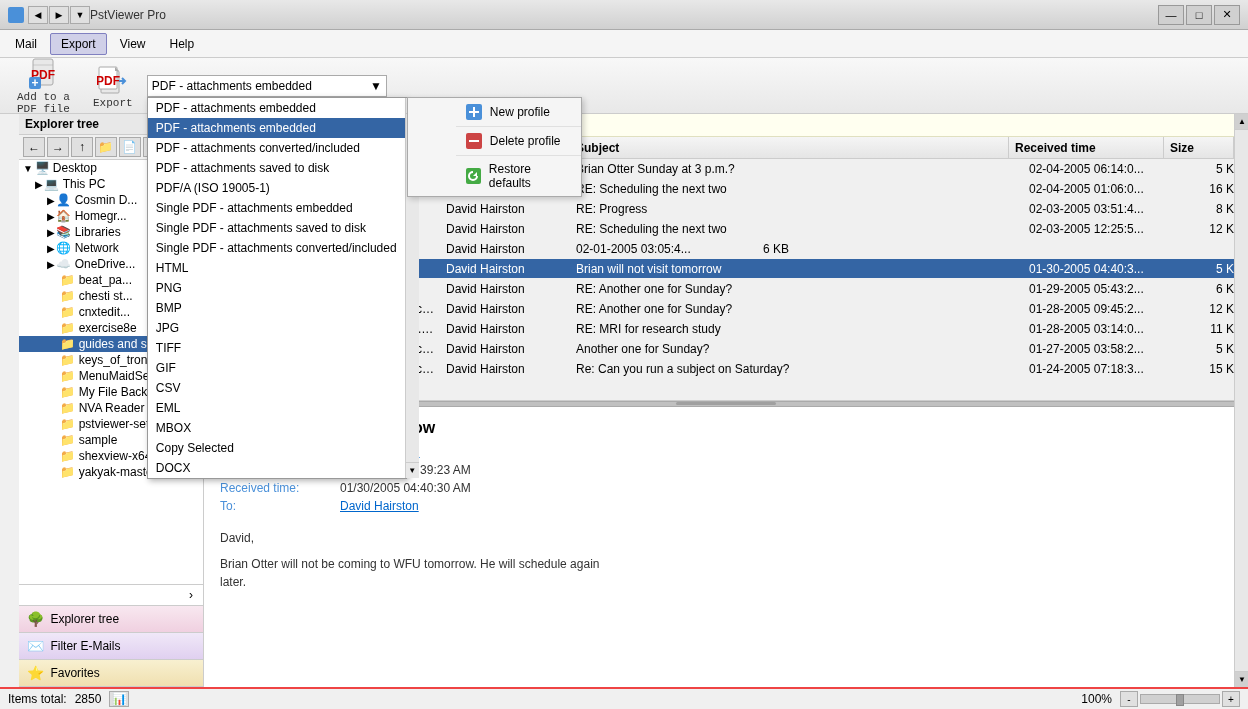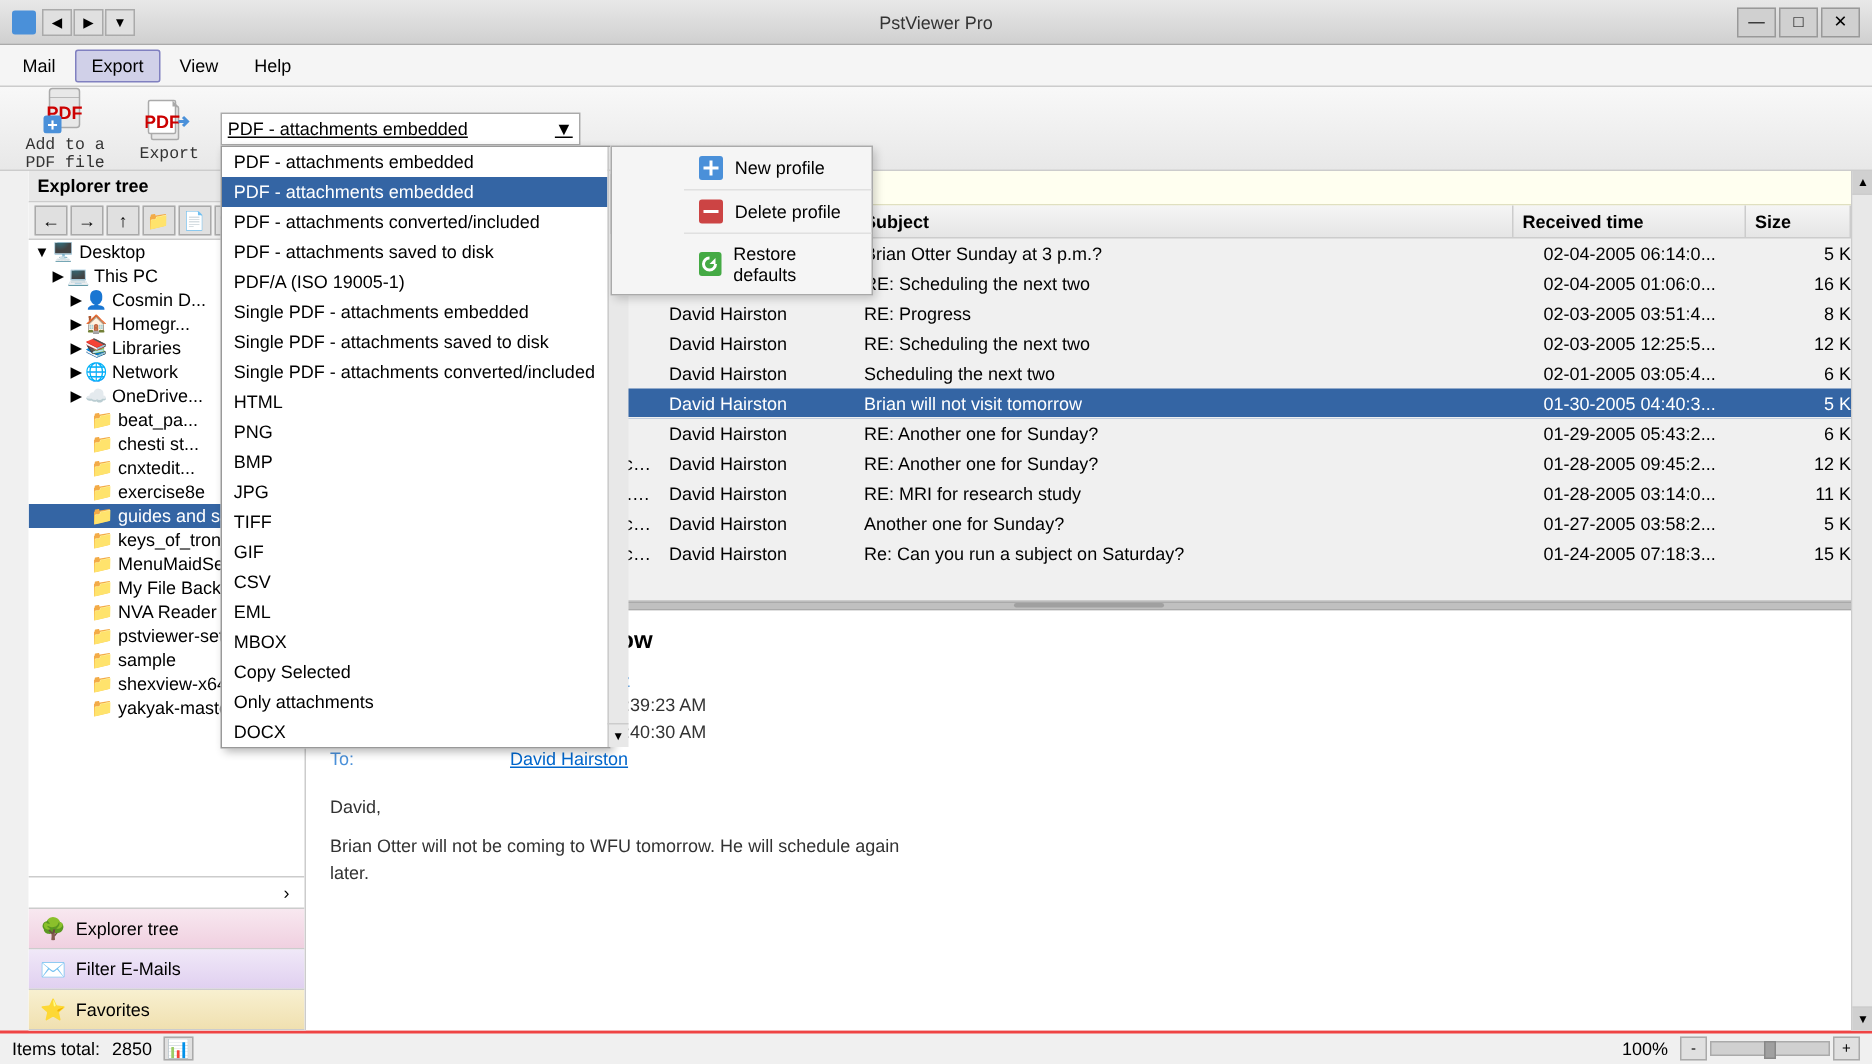--- a/index.html
+++ b/index.html
@@ -8,21 +8,21 @@
     
     .title-bar {
       height: 30px;
       background: linear-gradient(to bottom, #e8e8e8, #d0d0d0);
       display: flex;
       align-items: center;
       justify-content: space-between;
       padding: 0 8px;
       border-bottom: 1px solid #aaa;
     }
-    .title-bar-title { flex: 1; text-align: center; font-size: 12px; color: #333; }
+    .title-bar-title { flex: 1; text-align: left; font-size: 12px; color: #333; }
     .title-bar-controls { display: flex; gap: 2px; }
     .title-bar-btn { width: 26px; height: 20px; background: #d0d0d0; border: 1px solid #999; cursor: pointer; display: flex; align-items: center; justify-content: center; font-size: 11px; }
     .title-bar-left { display: flex; align-items: center; gap: 4px; }
     .app-icon { width: 16px; height: 16px; background: #4a90d9; border-radius: 2px; }
     .nav-btns { display: flex; gap: 1px; }
     .nav-btn { width: 20px; height: 18px; background: #e0e0e0; border: 1px solid #aaa; font-size: 9px; display: flex; align-items: center; justify-content: center; cursor: pointer; }
     
     
     .menu-bar {
       height: 28px;
@@ -305,21 +305,21 @@
         <rect x="4" y="8" width="18" height="22" rx="1" fill="#e8e8e8" stroke="#aaa" stroke-width="1"></rect>
         <rect x="2" y="4" width="18" height="22" rx="1" fill="white" stroke="#aaa" stroke-width="1"></rect>
         <path d="M18 4 L22 8 L18 8 Z" fill="#aaa"></path>
         <text x="11" y="22" text-anchor="middle" font-size="10" font-weight="bold" fill="#cc0000">PDF</text>
         <path d="M22 18 L28 18 M25 15 L28 18 L25 21" stroke="#4a90d9" stroke-width="2" fill="none"></path>
       </svg>
     </div>
     <div class="toolbar-label">Export</div>
   </div>
 
-  <div class="export-dropdown-container" style="position: relative; text-decoration: underline;">
+  <div class="export-dropdown-container" style="position: relative;">
     <div style="display: flex; flex-direction: column;">
 
       <div style="width: 240px; height: 22px; border: 1px solid #aaa; background: white; display: flex; align-items: center; justify-content: space-between; padding: 0 4px; cursor: pointer; font-size: 12px; position: relative; z-index: 200;">
         <span>PDF - attachments embedded</span>
         <span>▼</span>
       </div>
 
       <div style="position: absolute; top: 22px; left: 0; width: 260px; background: white; border: 1px solid #999; z-index: 200; box-shadow: 2px 2px 6px rgba(0,0,0,0.3);">
         <div style="display: flex;">
           <div style="flex: 1;">
@@ -334,21 +334,20 @@
             <div class="dropdown-item">HTML</div>
             <div class="dropdown-item">PNG</div>
             <div class="dropdown-item">BMP</div>
             <div class="dropdown-item">JPG</div>
             <div class="dropdown-item">TIFF</div>
             <div class="dropdown-item">GIF</div>
             <div class="dropdown-item">CSV</div>
             <div class="dropdown-item">EML</div>
             <div class="dropdown-item">MBOX</div>
             <div class="dropdown-item">Copy Selected</div>
-            <div class="dropdown-item">Only attachments</div>
             <div class="dropdown-item">DOCX</div>
           </div>
           <div style="width: 14px; background: #e8e8e8; border-left: 1px solid #ccc; display: flex; flex-direction: column; align-items: center;">
             <div style="width: 14px; height: 16px; display: flex; align-items: center; justify-content: center; border-bottom: 1px solid #ccc; cursor: pointer; font-size: 8px;">▲</div>
             <div style="flex: 1; display: flex; flex-direction: column; justify-content: flex-start; align-items: center; padding-top: 2px;">
               <div style="width: 10px; height: 40px; background: #c0c0c0; border: 1px solid #aaa;"></div>
             </div>
             <div style="width: 14px; height: 16px; display: flex; align-items: center; justify-content: center; border-top: 1px solid #ccc; cursor: pointer; font-size: 8px;">▼</div>
           </div>
         </div>
@@ -595,21 +594,20 @@
           <div class="email-cell col-received">02-03-2005 12:25:5...</div>
           <div class="email-cell col-size" style="text-align:right;">12 KB</div>
         </div>
         <div class="email-row">
           <div class="email-icon">
             <div class="email-indicator"></div>
             <span>✉</span>
           </div>
           <div class="email-cell col-from">@triad.rr.com&gt;</div>
           <div class="email-cell col-to">David Hairston</div>
-          <div class="email-cell col-subject">Scheduling the next two</div>
           <div class="email-cell col-received">02-01-2005 03:05:4...</div>
           <div class="email-cell col-size" style="text-align:right;">6 KB</div>
         </div>
         <div class="email-row selected">
           <div class="email-icon">
             <div class="email-indicator" style="background:#aac;"></div>
             <span>✉</span>
           </div>
           <div class="email-cell col-from">@triad.rr.com&gt;</div>
           <div class="email-cell col-to">David Hairston</div>

